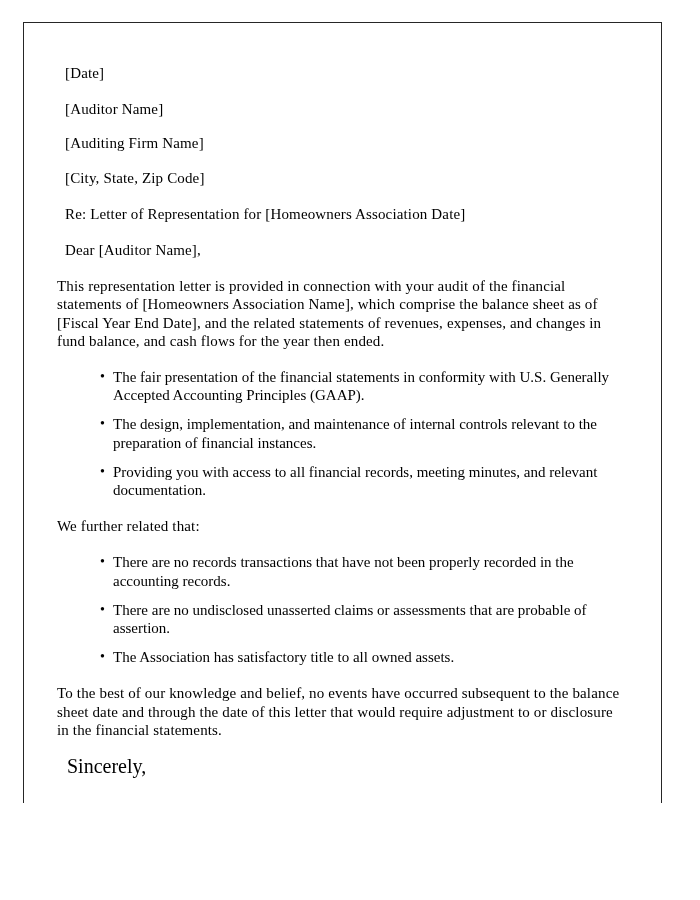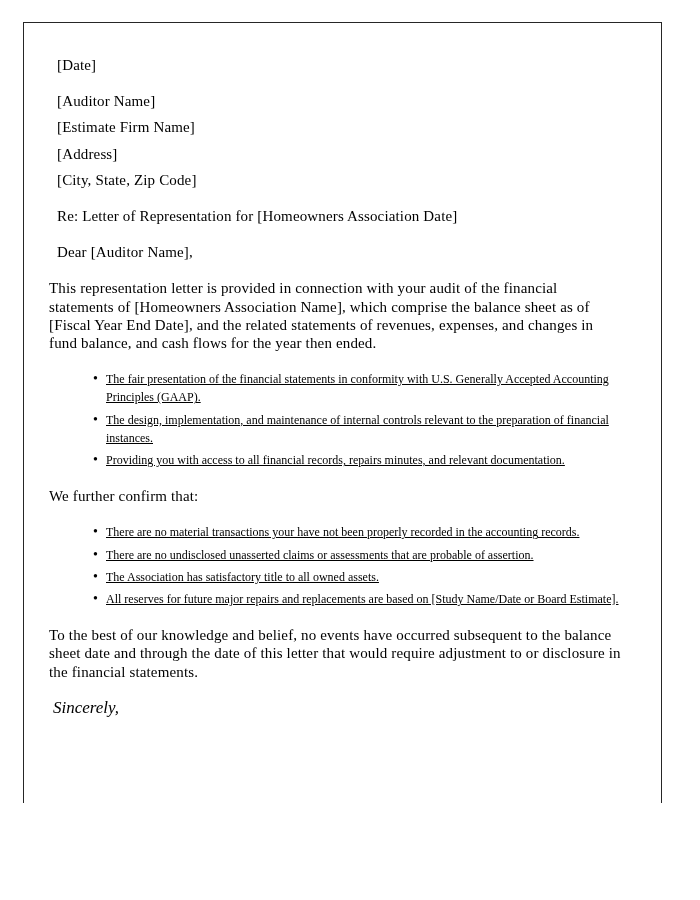--- a/index.html
+++ b/index.html
@@ -36,102 +36,98 @@
     left: 25px;   
     top: 25px;
     width: 575px;
   }
 
   .line,
   .para {
     font-size: 15px;
     line-height: 18.2px;
     text-align: left;
-    margin: 8px;
+    margin: 16px;
     letter-spacing: 0.01em;
   }
 
   .block {
     margin: 0 0 18px 0;
   }
 
   .para {
-    margin: 0 0 18px 0;
+    margin: 0 0 18px 8px;
   }
 
   ul.bullets {
     margin: 0 0 18px 0;
     padding: 0 0 0 40px;   
     list-style: none;
   }
   ul.bullets li {
-    font-size: 12px;
+    font-size: 15px;
     line-height: 18.2px;
     position: relative;
     padding-left: 13px;
-    margin: 4px;
-    text-decoration: underline;
+    margin: 11px;
   }
   ul.bullets li::before {
     content: "\2022";
     position: absolute;
     left: 0;
     top: 0;
     font-size: 14px;
     line-height: 18.2px;
   }
 
   .sig {
-    font-size: 17px;
+    font-size: 20px;
     line-height: 18.2px;
-    margin: 4px;
-    font-style: italic;
+    margin: 18px;
   }
 </style>
 </head>
 <body>
 
 <div id="page-frame">
   <div id="letter-body">
 
     <div class="block">
       <p class="line">[Date]</p>
     </div>
 
     <div class="block">
       <p class="line">[Auditor Name]</p>
-      <p class="line">[Estimate Firm Name]</p>
-      <p class="line">[Address]</p>
+      <p class="line">[Auditing Firm Name]</p>
       <p class="line">[City, State, Zip Code]</p>
     </div>
 
     <div class="block">
       <p class="line">Re: Letter of Representation for [Homeowners Association Date]</p>
     </div>
 
     <div class="block">
       <p class="line">Dear [Auditor Name],</p>
     </div>
 
     <p class="para">This representation letter is provided in connection with your audit of the financial statements of [Homeowners Association Name], which comprise the balance sheet as of [Fiscal Year End Date], and the related statements of revenues, expenses, and changes in fund balance, and cash flows for the year then ended.</p>
 
 
     <ul class="bullets">
       <li>The fair presentation of the financial statements in conformity with U.S. Generally Accepted Accounting Principles (GAAP).</li>
       <li>The design, implementation, and maintenance of internal controls relevant to the preparation of financial instances.</li>
-      <li>Providing you with access to all financial records, repairs minutes, and relevant documentation.</li>
+      <li>Providing you with access to all financial records, meeting minutes, and relevant documentation.</li>
     </ul>
 
-    <p class="para">We further confirm that:</p>
+    <p class="para">We further related that:</p>
 
     <ul class="bullets">
-      <li>There are no material transactions your have not been properly recorded in the accounting records.</li>
+      <li>There are no records transactions that have not been properly recorded in the accounting records.</li>
       <li>There are no undisclosed unasserted claims or assessments that are probable of assertion.</li>
       <li>The Association has satisfactory title to all owned assets.</li>
-      <li>All reserves for future major repairs and replacements are based on [Study Name/Date or Board Estimate].</li>
     </ul>
 
     <p class="para">To the best of our knowledge and belief, no events have occurred subsequent to the balance sheet date and through the date of this letter that would require adjustment to or disclosure in the financial statements.</p>
 
     <p class="sig">Sincerely,</p>
 
   </div>
 </div>
 
 </body></html>

